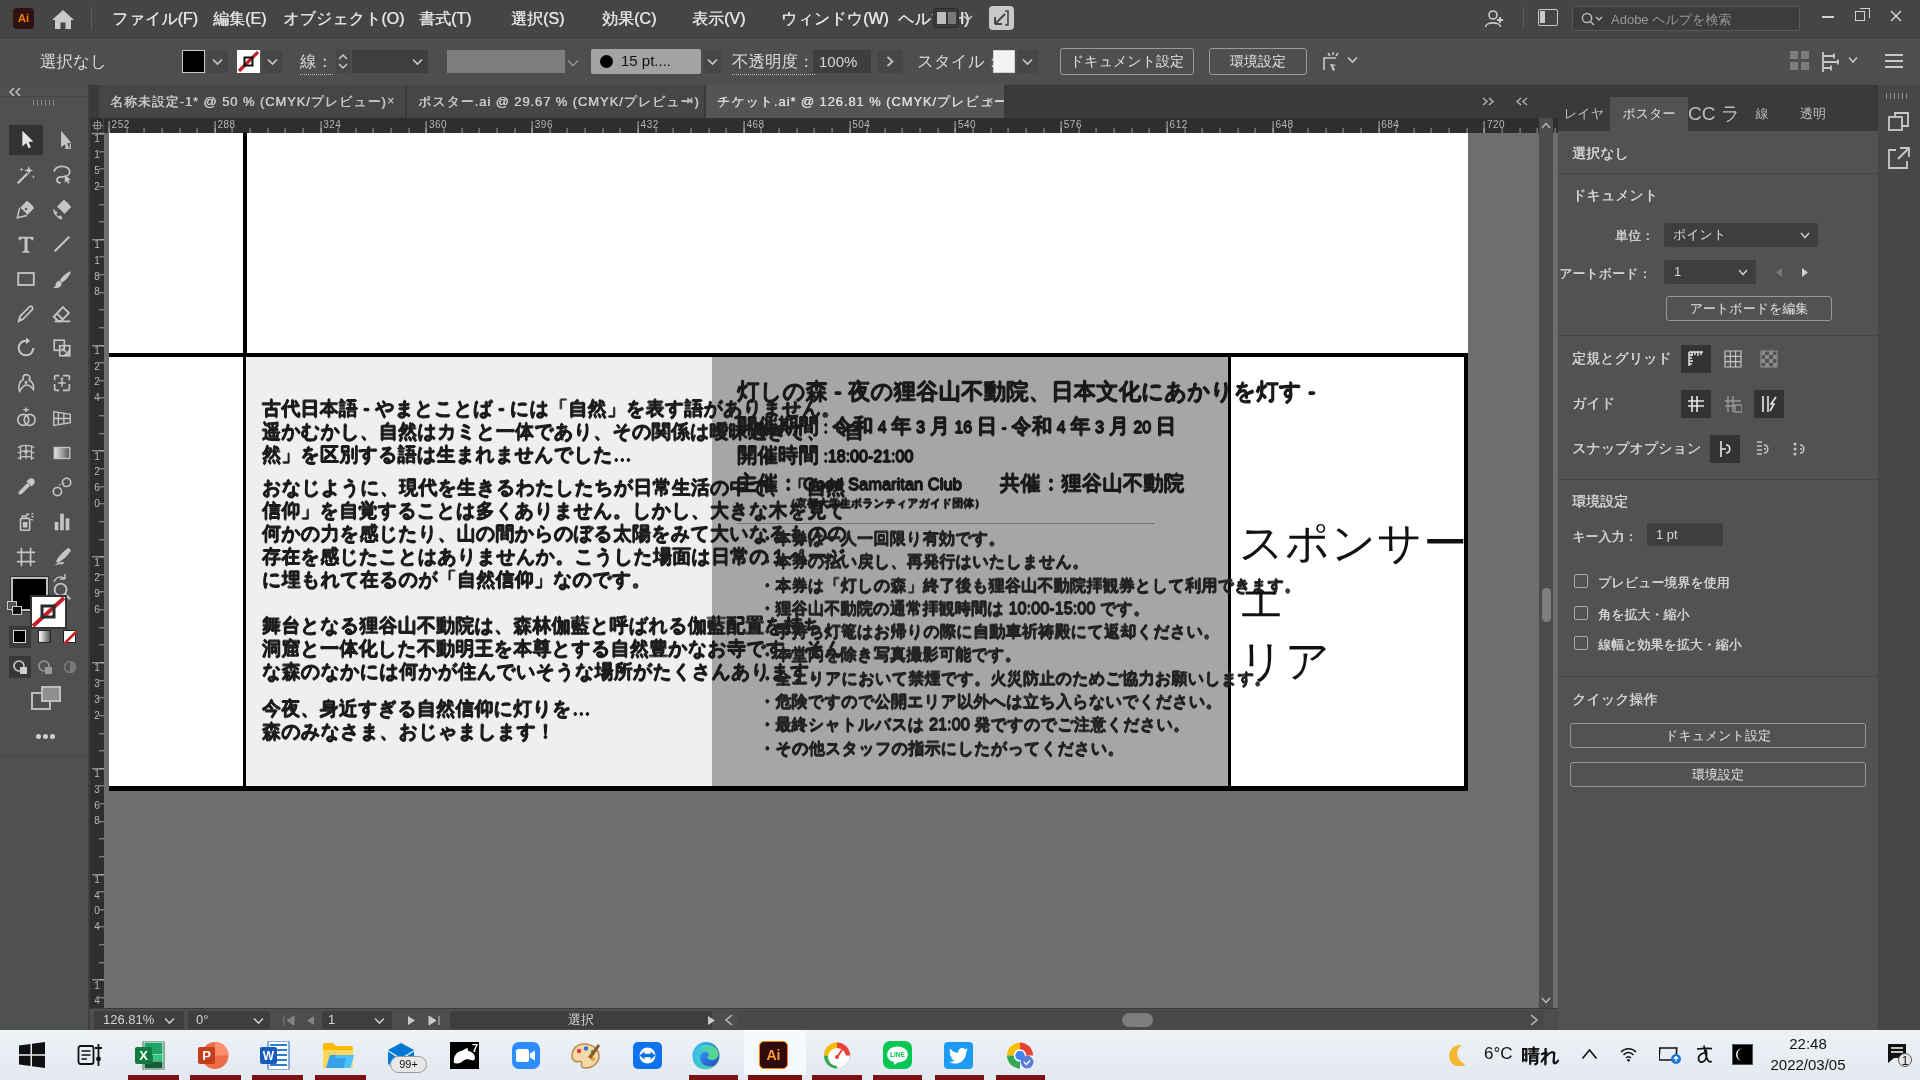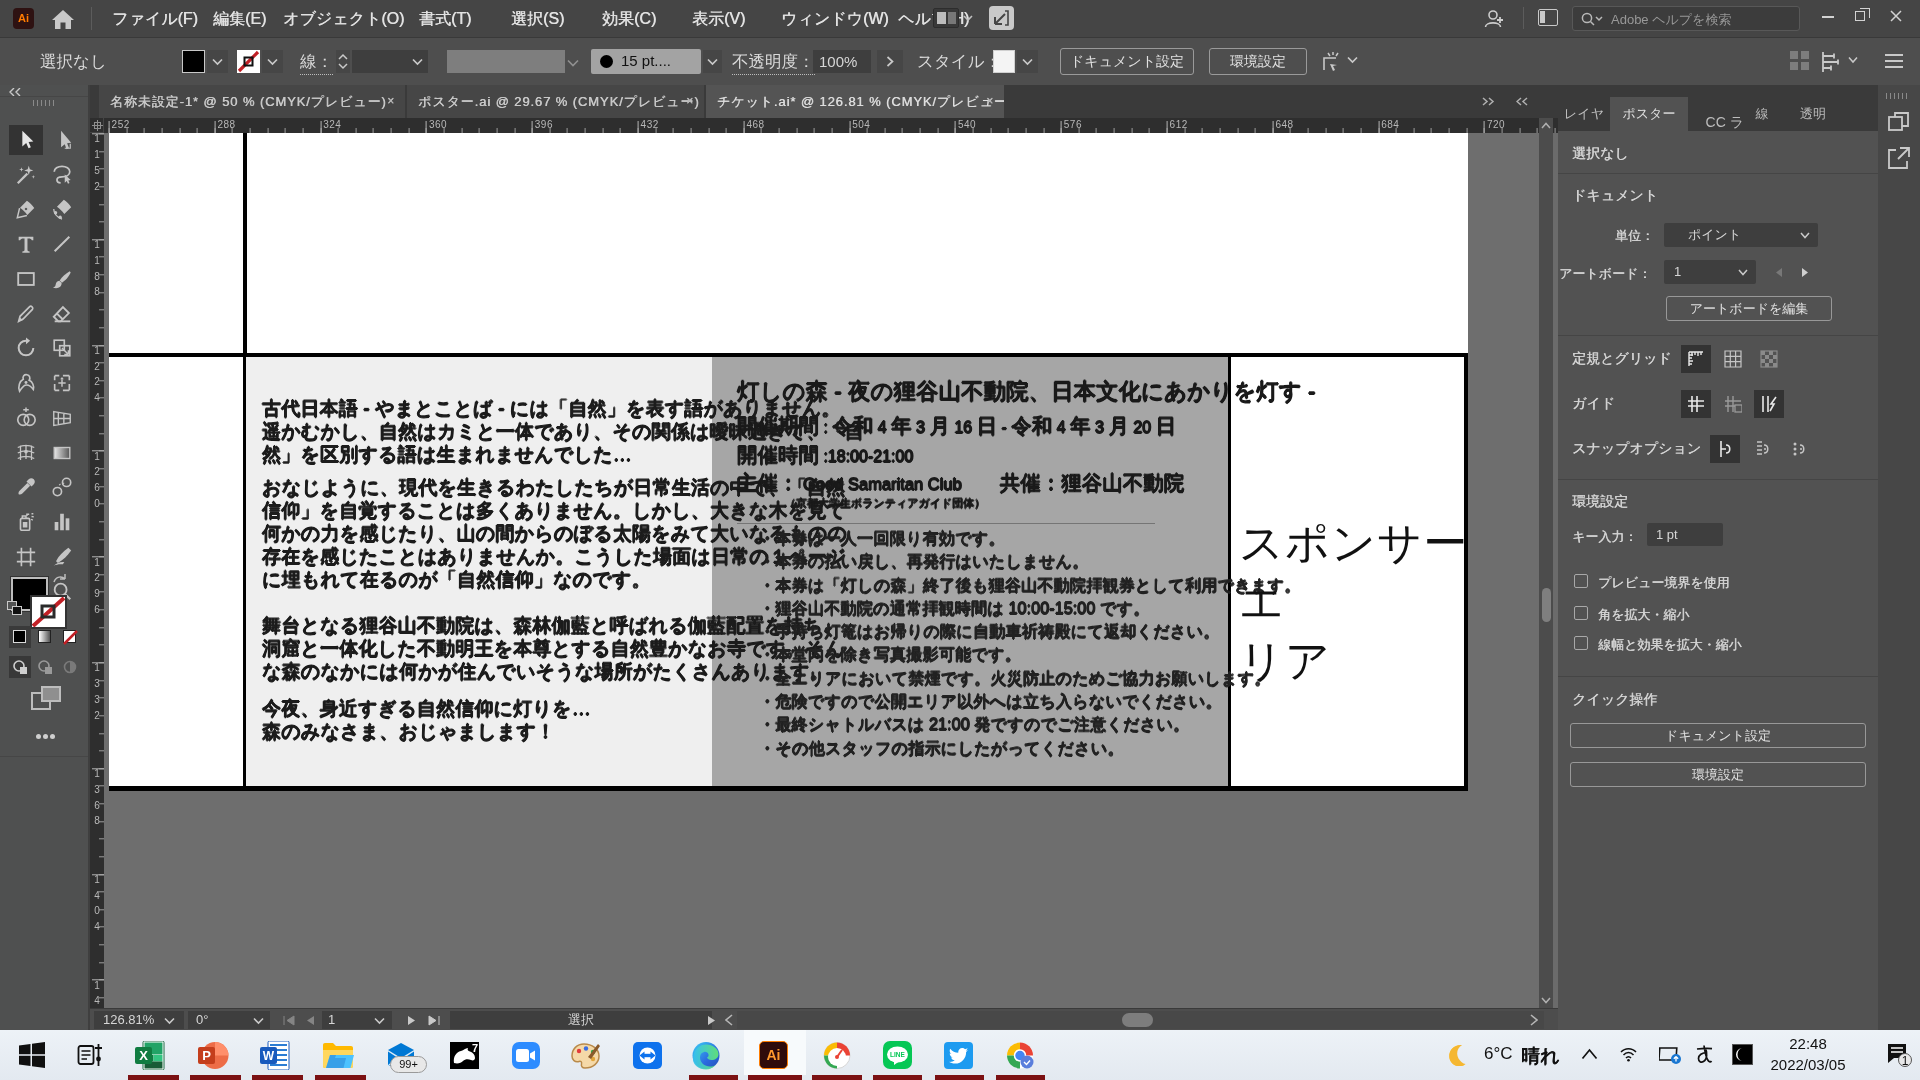--- a/index.html
+++ b/index.html
@@ -513,29 +513,29 @@
   <div class="abs" style="left:1032px;top:4px;width:31px;height:14px;background:#7d7d7d;border-radius:7px"></div>
   <svg class="abs" style="left:1440px;top:5px" width="8" height="12" viewBox="0 0 8 12">
         <path d="M1 1 L7 6 L1 11" stroke="#b5b5b5" stroke-width="1.6" fill="none"></path>
       </svg>
 </div>
 <div class="abs" id="rpanel">
   <div class="abs" style="left:0;top:0;width:320px;height:12px;background:#3a3a3a"></div>
   <div class="abs" style="left:0;top:12px;width:320px;height:34px;background:#3a3a3a">
     <div class="abs" style="left:0px;top:0;width:52px;height:34px;font-size:13px;color:#bdbdbd;text-align:center;line-height:34px">レイヤ</div>
     <div class="abs" style="left:52px;top:0;width:78px;height:34px;background:#525252;font-size:13px;color:#e0e0e0;text-align:center;line-height:34px">ポスター</div>
-    <div class="abs" style="left:130px;top:8px;width:56px;height:34px;font-size:14px;color:#bdbdbd;text-align:right;line-height:34px">CC ラ</div>
+    <div class="abs" style="left:130px;top:0;width:56px;height:34px;font-size:19px;color:#bdbdbd;text-align:left;line-height:34px">CC ラ</div>
     <div class="abs" style="left:186px;top:0;width:36px;height:34px;font-size:13px;color:#bdbdbd;text-align:center;line-height:34px">線</div>
     <div class="abs" style="left:230px;top:0;width:50px;height:34px;font-size:13px;color:#bdbdbd;text-align:center;line-height:34px">透明</div>
   </div>
   <div class="panlbl" style="left:14px;top:60px;font-size:14px">選択なし</div>
   <div class="abs" style="left:0;top:88px;width:320px;height:1px;background:#454545"></div>
   <div class="panlbl" style="left:14px;top:102px;font-size:14px">ドキュメント</div>
   <div class="panlbl" style="left:57px;top:142px">単位：</div>
-  <div class="abs well" style="left:106px;top:138px;width:154px;height:24px;font-size:13px;line-height:24px;padding-left:24px;border-radius:2px">ポイント<svg style="position:absolute;right:8px;top:9px" width="10" height="7" viewBox="0 0 10 7">
+  <div class="abs well" style="left:106px;top:138px;width:154px;height:24px;font-size:13px;line-height:24px;padding-left:9px;border-radius:2px">ポイント<svg style="position:absolute;right:8px;top:9px" width="10" height="7" viewBox="0 0 10 7">
           <path d="M1 1 L5 5.5 L9 1" stroke="#c9c9c9" stroke-width="1.5" fill="none"></path>
         </svg></div>
   <div class="panlbl" style="left:1px;top:180px">アートボード：</div>
   <div class="abs well" style="left:106px;top:175px;width:92px;height:24px;font-size:13px;line-height:24px;padding-left:10px;border-radius:2px">1<svg style="position:absolute;right:8px;top:9px" width="10" height="7" viewBox="0 0 10 7">
           <path d="M1 1 L5 5.5 L9 1" stroke="#c9c9c9" stroke-width="1.5" fill="none"></path>
         </svg></div>
   <svg class="abs" style="left:217px;top:182px" width="8" height="11" viewBox="0 0 8 11">
         <path d="M7 1 L1 5.5 L7 10 Z" fill="#787878"></path>
       </svg>
   <svg class="abs" style="left:243px;top:182px" width="8" height="11" viewBox="0 0 8 11">

